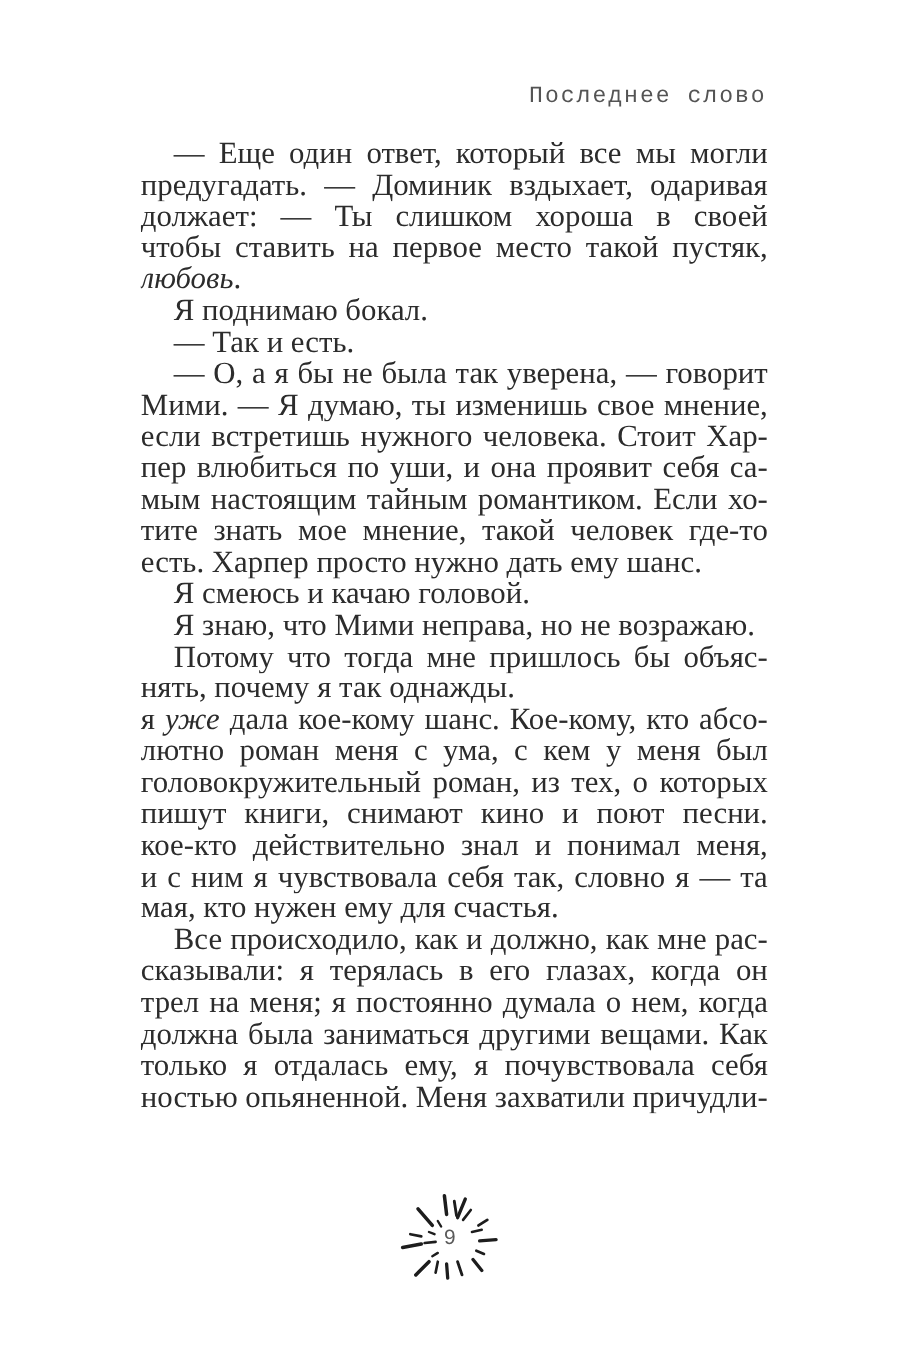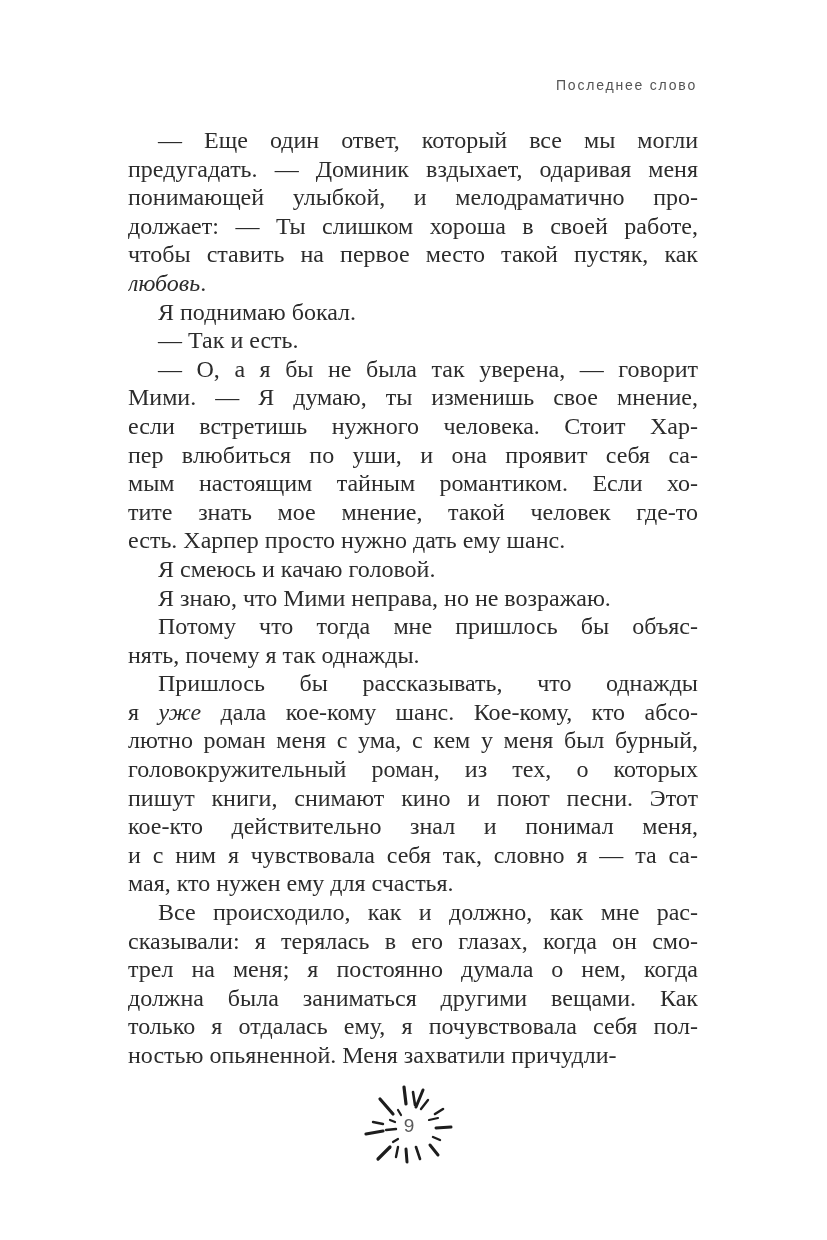--- a/index.html
+++ b/index.html
@@ -7,32 +7,32 @@
     width: 827px; height: 1240px;
     position: relative;
     font-family: "Liberation Serif", serif;
     overflow: hidden;
   }
   .page { position: absolute; inset: 0; background: #ffffff; }
 
   .running-title {
     position: absolute;
     top: 77px; right: 130px;
-    font-family: Liberation Sans, sans-serif;
-    font-size: 14px;
+    font-family: Liberation Mono, monospace;
+    font-size: 21px;
     letter-spacing: 1.8px;
     color: #545454;
     white-space: nowrap;
   }
 
   .text-block {
     position: absolute;
     left: 128px; top: 126px;
     width: 570px;
-    font-size: 24px;
+    font-size: 28px;
     color: #2c2c2c;
   }
   .line {
     height: 28.6px;
     line-height: 28.6px;
     overflow: hidden;
     text-align: left;
   }
   .line.indent { text-indent: 30px; }
   .line.just { text-align: justify; text-align-last: justify; }
@@ -56,38 +56,36 @@
 </style>
 </head>
 <body>
 
 <div class="page">
   <div class="running-title" style="color: rgb(84, 84, 84);">Последнее слово</div>
 
   <div class="text-block" style="color: rgb(44, 44, 44);">
       <div class="line indent just">— Еще один ответ, который все мы могли</div>
       <div class="line just">предугадать. — Доминик вздыхает, одаривая меня</div>
-      <div class="line just">понимающей улыбкой, и мелодраматично про-</div>
       <div class="line just">должает: — Ты слишком хороша в своей работе,</div>
       <div class="line just">чтобы ставить на первое место такой пустяк, как</div>
       <div class="line"><i>любовь</i>.</div>
       <div class="line indent">Я поднимаю бокал.</div>
       <div class="line indent">— Так и есть.</div>
       <div class="line indent just">— О, а я бы не была так уверена, — говорит</div>
       <div class="line just">Мими. — Я думаю, ты изменишь свое мнение,</div>
       <div class="line just">если встретишь нужного человека. Стоит Хар-</div>
       <div class="line just">пер влюбиться по уши, и она проявит себя са-</div>
       <div class="line just">мым настоящим тайным романтиком. Если хо-</div>
       <div class="line just">тите знать мое мнение, такой человек где-то</div>
       <div class="line">есть. Харпер просто нужно дать ему шанс.</div>
       <div class="line indent">Я смеюсь и качаю головой.</div>
       <div class="line indent">Я знаю, что Мими неправа, но не возражаю.</div>
       <div class="line indent just">Потому что тогда мне пришлось бы объяс-</div>
       <div class="line">нять, почему я так однажды.</div>
-      <div class="line indent just">Пришлось бы рассказывать, что однажды</div>
       <div class="line just">я <i>уже</i> дала кое-кому шанс. Кое-кому, кто абсо-</div>
       <div class="line just">лютно роман меня с ума, с кем у меня был бурный,</div>
       <div class="line just">головокружительный роман, из тех, о которых</div>
       <div class="line just">пишут книги, снимают кино и поют песни. Этот</div>
       <div class="line just">кое-кто действительно знал и понимал меня,</div>
       <div class="line just">и с ним я чувствовала себя так, словно я — та са-</div>
       <div class="line">мая, кто нужен ему для счастья.</div>
       <div class="line indent just">Все происходило, как и должно, как мне рас-</div>
       <div class="line just">сказывали: я терялась в его глазах, когда он смо-</div>
       <div class="line just">трел на меня; я постоянно думала о нем, когда</div>

